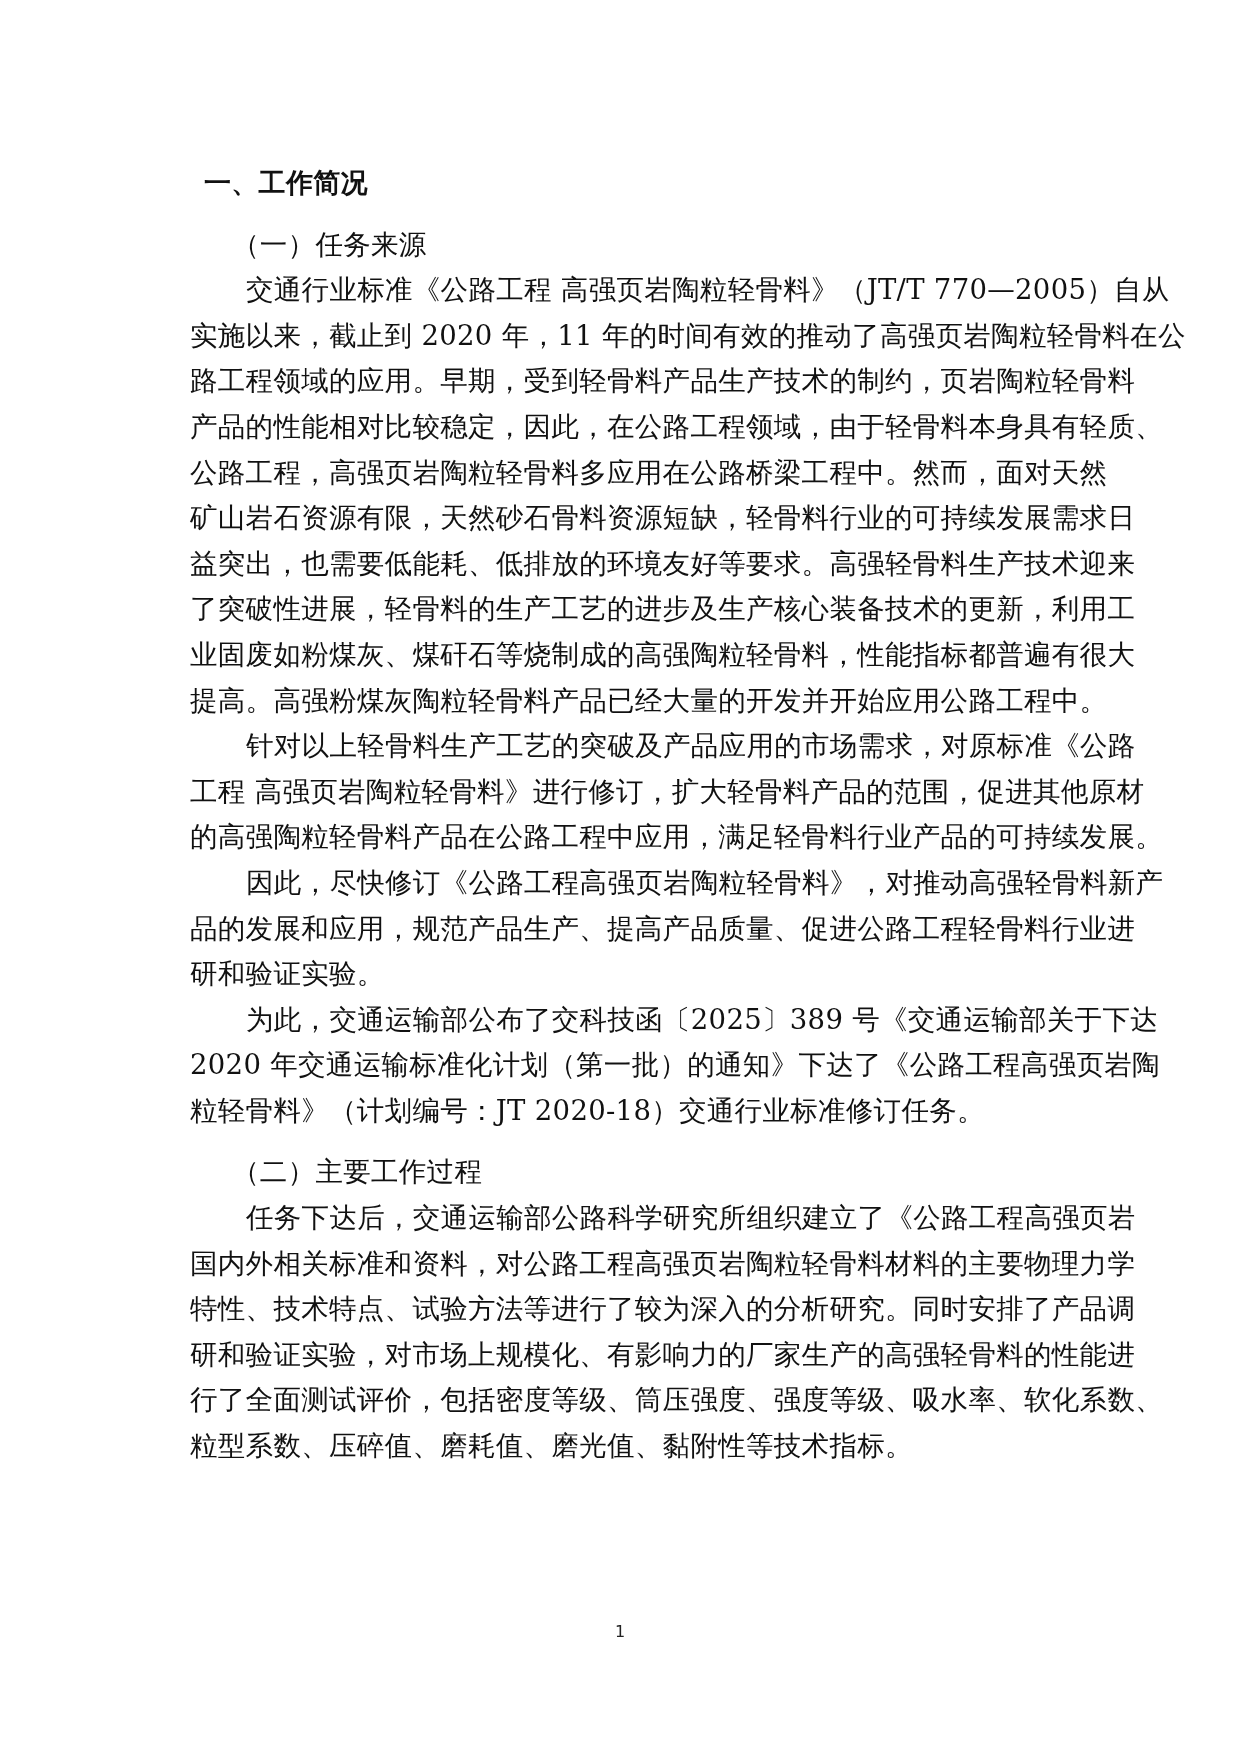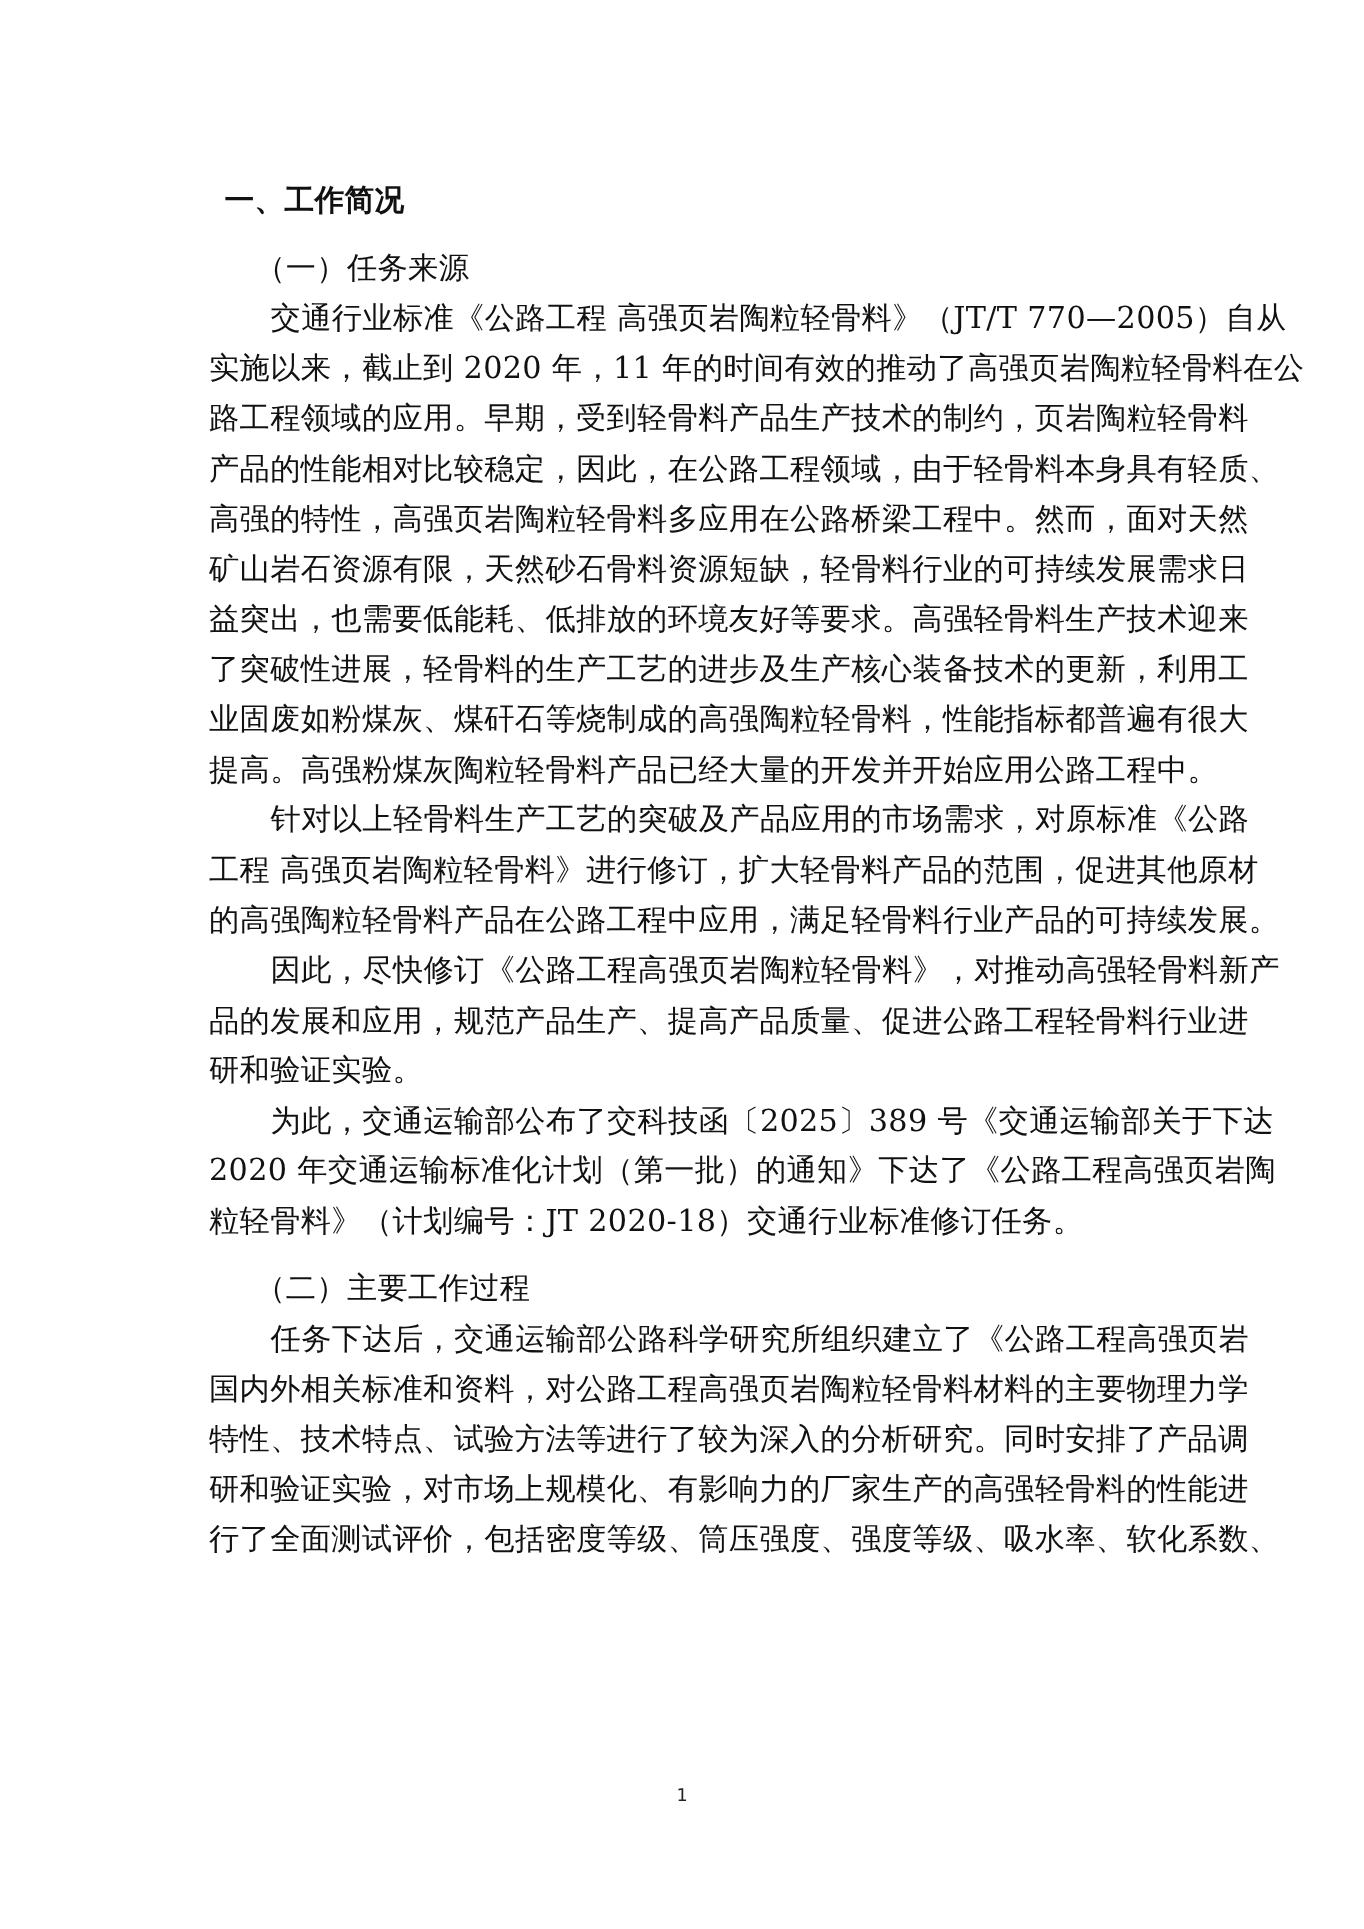--- a/index.html
+++ b/index.html
@@ -71,21 +71,21 @@
 
     <div class="line h1">一、工作简况</div>
 
     <div class="line h2">（一）任务来源</div>
 
     <div>
       <div class="line indent justify">交通行业标准《公路工程 高强页岩陶粒轻骨料》（JT/T 770—2005）自从</div>
       <div class="line justify">实施以来，截止到 2020 年，11 年的时间有效的推动了高强页岩陶粒轻骨料在公</div>
       <div class="line justify">路工程领域的应用。早期，受到轻骨料产品生产技术的制约，页岩陶粒轻骨料</div>
       <div class="line justify">产品的性能相对比较稳定，因此，在公路工程领域，由于轻骨料本身具有轻质、</div>
-      <div class="line justify">高强的特性，高强页岩陶粒轻骨料多应用在公路桥梁工程中。然而，面对天然</div>
+      <div class="line justify">公路工程，高强页岩陶粒轻骨料多应用在公路桥梁工程中。然而，面对天然</div>
       <div class="line justify">矿山岩石资源有限，天然砂石骨料资源短缺，轻骨料行业的可持续发展需求日</div>
       <div class="line justify">益突出，也需要低能耗、低排放的环境友好等要求。高强轻骨料生产技术迎来</div>
       <div class="line justify">了突破性进展，轻骨料的生产工艺的进步及生产核心装备技术的更新，利用工</div>
       <div class="line justify">业固废如粉煤灰、煤矸石等烧制成的高强陶粒轻骨料，性能指标都普遍有很大</div>
       <div class="line">提高。高强粉煤灰陶粒轻骨料产品已经大量的开发并开始应用公路工程中。</div>
     </div>
 
     <div>
       <div class="line indent justify">针对以上轻骨料生产工艺的突破及产品应用的市场需求，对原标准《公路</div>
       <div class="line justify">工程 高强页岩陶粒轻骨料》进行修订，扩大轻骨料产品的范围，促进其他原材</div>
@@ -105,18 +105,19 @@
     </div>
 
     <div class="line h2">（二）主要工作过程</div>
 
     <div>
       <div class="line indent justify">任务下达后，交通运输部公路科学研究所组织建立了《公路工程高强页岩</div>
       <div class="line justify">国内外相关标准和资料，对公路工程高强页岩陶粒轻骨料材料的主要物理力学</div>
       <div class="line justify">特性、技术特点、试验方法等进行了较为深入的分析研究。同时安排了产品调</div>
       <div class="line justify">研和验证实验，对市场上规模化、有影响力的厂家生产的高强轻骨料的性能进</div>
       <div class="line justify">行了全面测试评价，包括密度等级、筒压强度、强度等级、吸水率、软化系数、</div>
+      <div class="line">粒型系数、压碎值、磨耗值、磨光值、黏附性等技术指标。</div>
     </div>
 
   </div>
 
   <div class="page-number">1</div>
 </div>
 
 </body></html>

